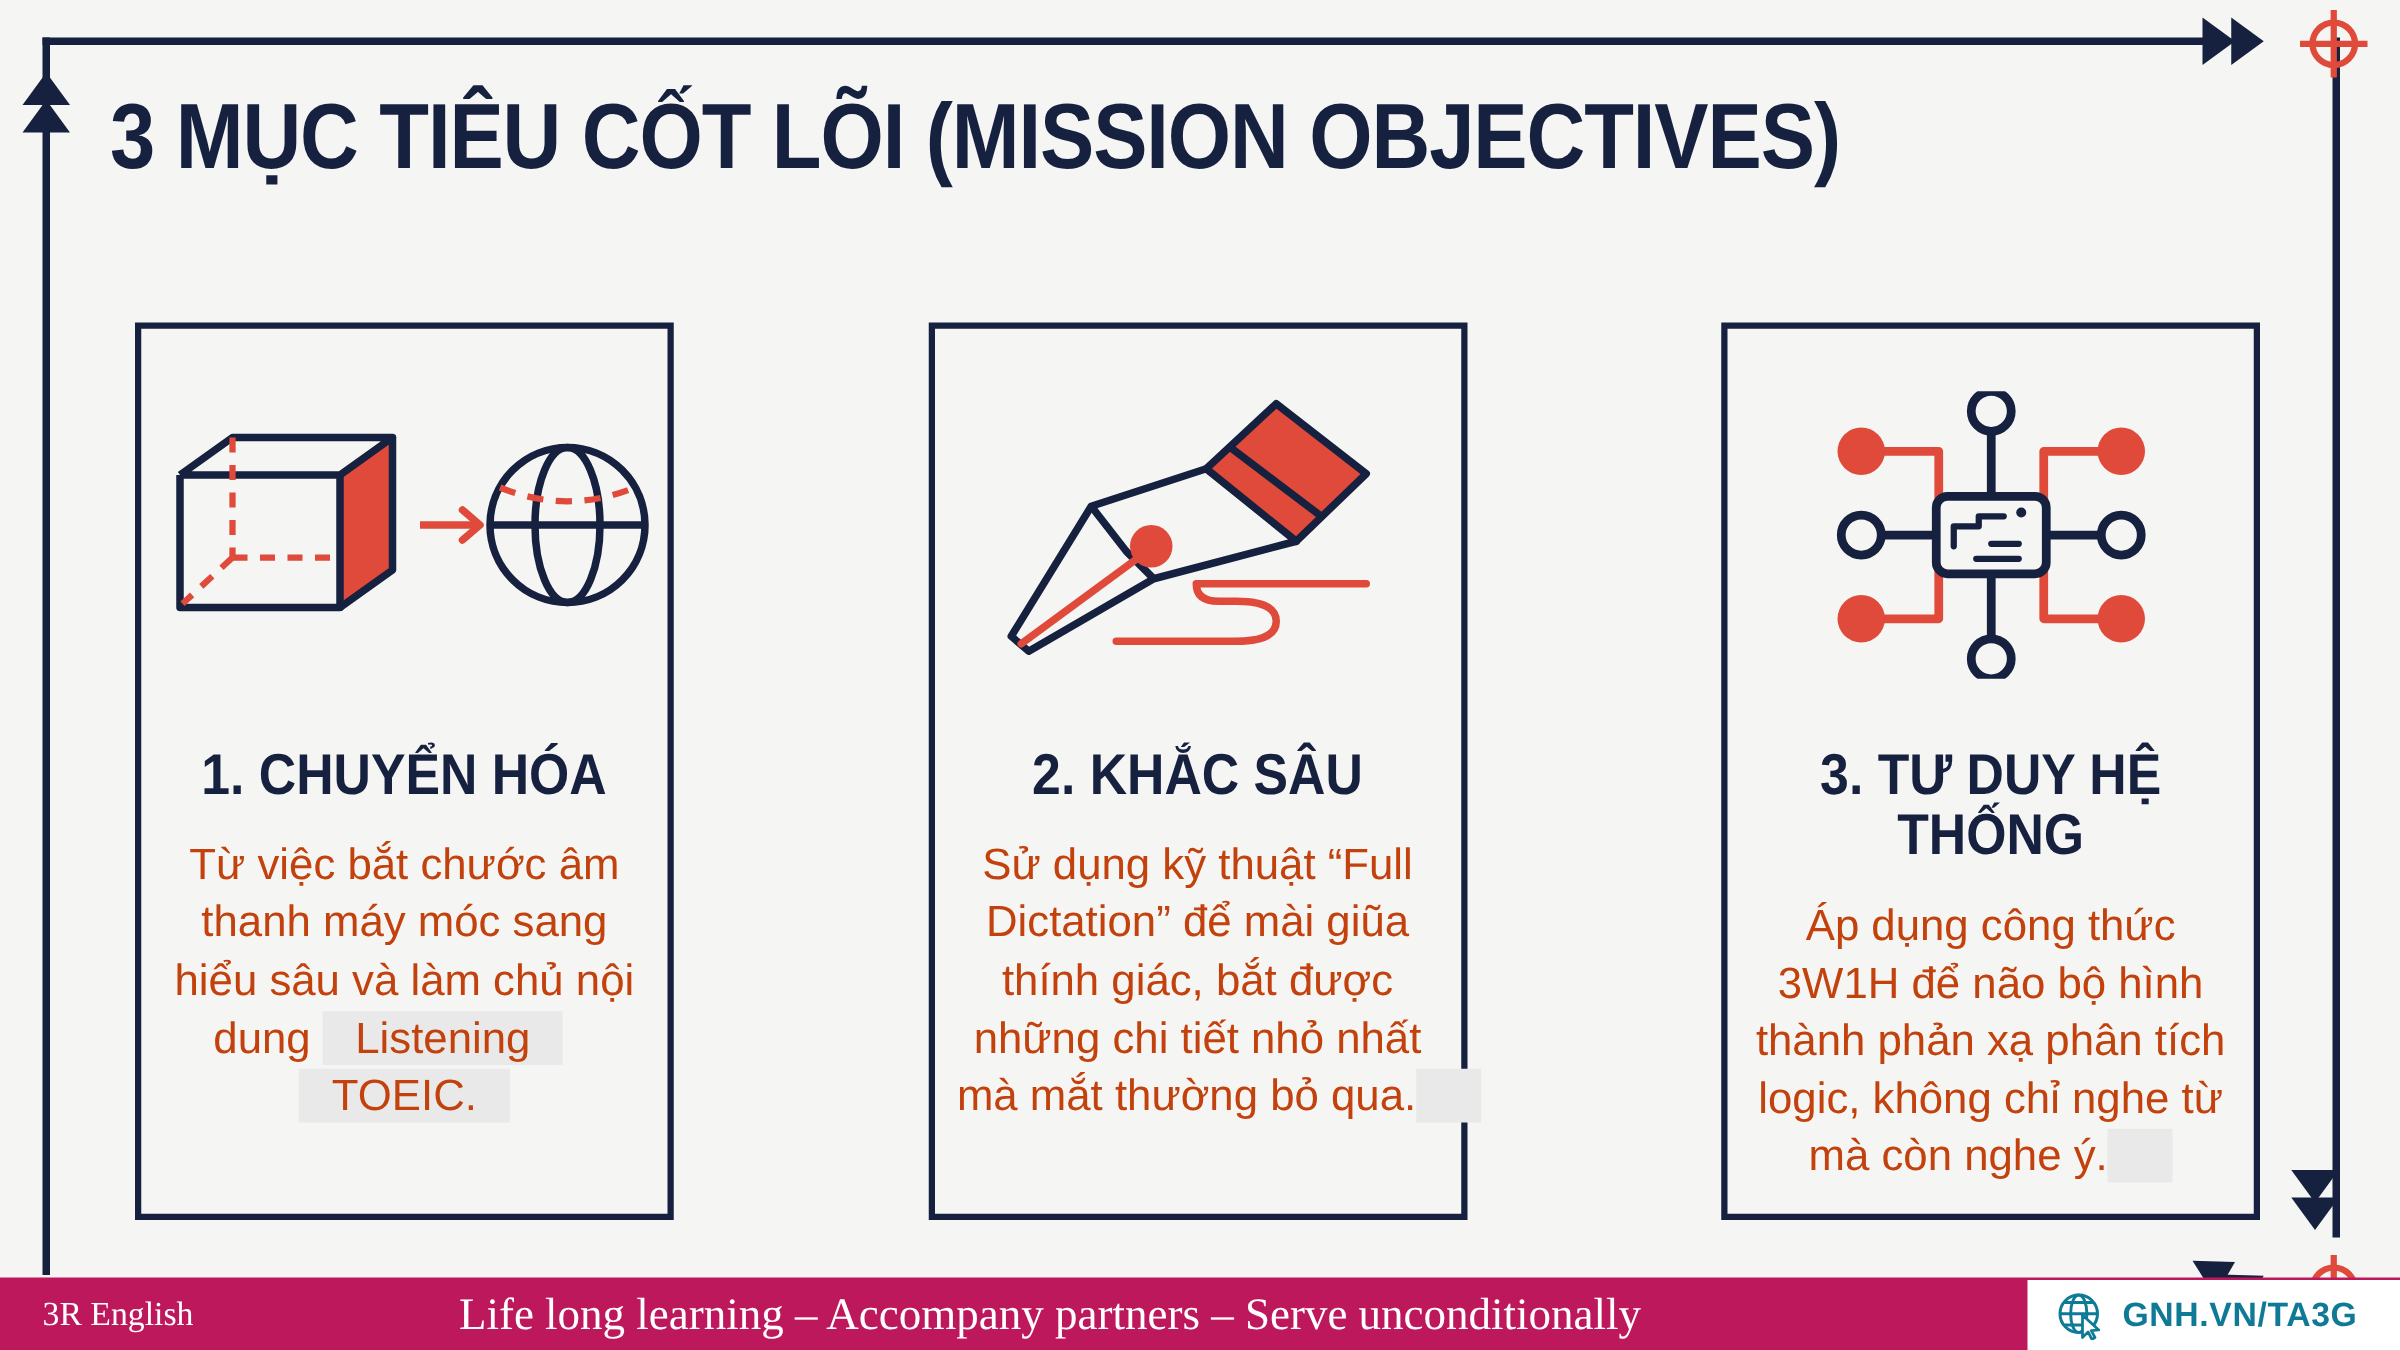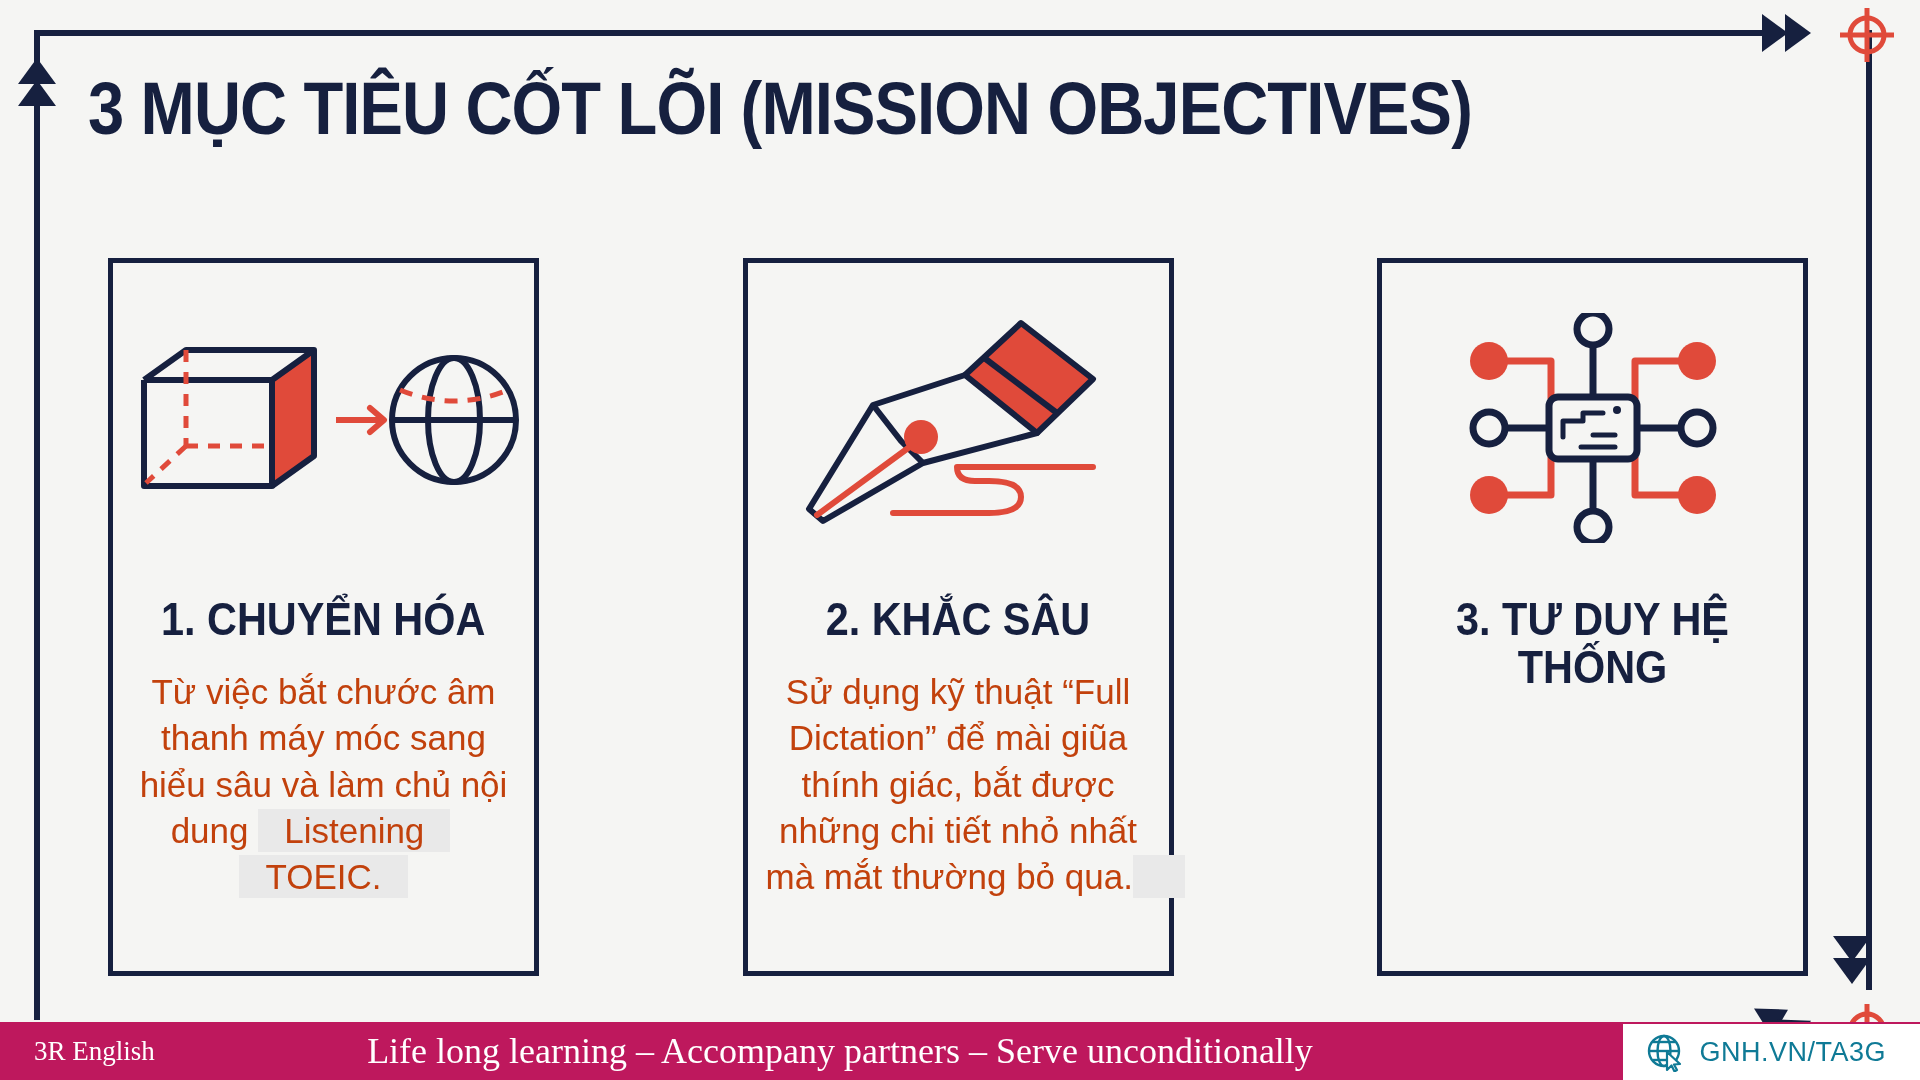--- a/index.html
+++ b/index.html
@@ -212,20 +212,21 @@
   .footer-badge {
     position: absolute;
     right: 0px;
     top: 2px;
     height: 56px;
     background: #ffffff;
     display: flex;
     align-items: center;
     gap: 14px;
     padding: 0 34px 0 22px;
+    font-weight: bold;
   }
   .footer-badge-text {
     font-size: 27px;
     color: #0f7a96;
     font-family: "Liberation Sans", sans-serif;
     letter-spacing: 0.5px;
   }
 </style>
 </head>
 <body>
@@ -330,20 +331,21 @@
         <circle cx="254" cy="115" r="16" fill="#f5f5f3" stroke="#16203f" stroke-width="7"></circle>
 
         <rect x="106" y="84" width="88" height="62" rx="9" fill="#f5f5f3" stroke="#16203f" stroke-width="7"></rect>
         <polyline points="120,124 120,108 140,108 140,100 160,100" fill="none" stroke="#16203f" stroke-width="5" stroke-linejoin="round" stroke-linecap="round"></polyline>
         <line x1="150" y1="122" x2="172" y2="122" stroke="#16203f" stroke-width="5" stroke-linecap="round"></line>
         <line x1="138" y1="134" x2="172" y2="134" stroke="#16203f" stroke-width="5" stroke-linecap="round"></line>
         <circle cx="174" cy="97" r="4" fill="#16203f"></circle>
       </svg>
     </div>
     <div class="card-heading">3. TƯ DUY HỆ THỐNG</div>
+    <div class="card-body"><span>Áp dụng công thức 3W1H để não bộ hình thành phản xạ phân tích logic, không chỉ nghe từ mà còn nghe ý.</span><span class="hl"></span></div>
   </div>
 
 </div>
 
 <div class="footer">
   <div class="footer-brand">3R English</div>
   <div class="footer-tagline">Life long learning – Accompany partners – Serve unconditionally</div>
   <div class="footer-badge">
     <svg width="40" height="40" viewBox="0 0 40 40">
       <circle cx="19" cy="19" r="15" fill="none" stroke="#0f7a96" stroke-width="2.4"></circle>

